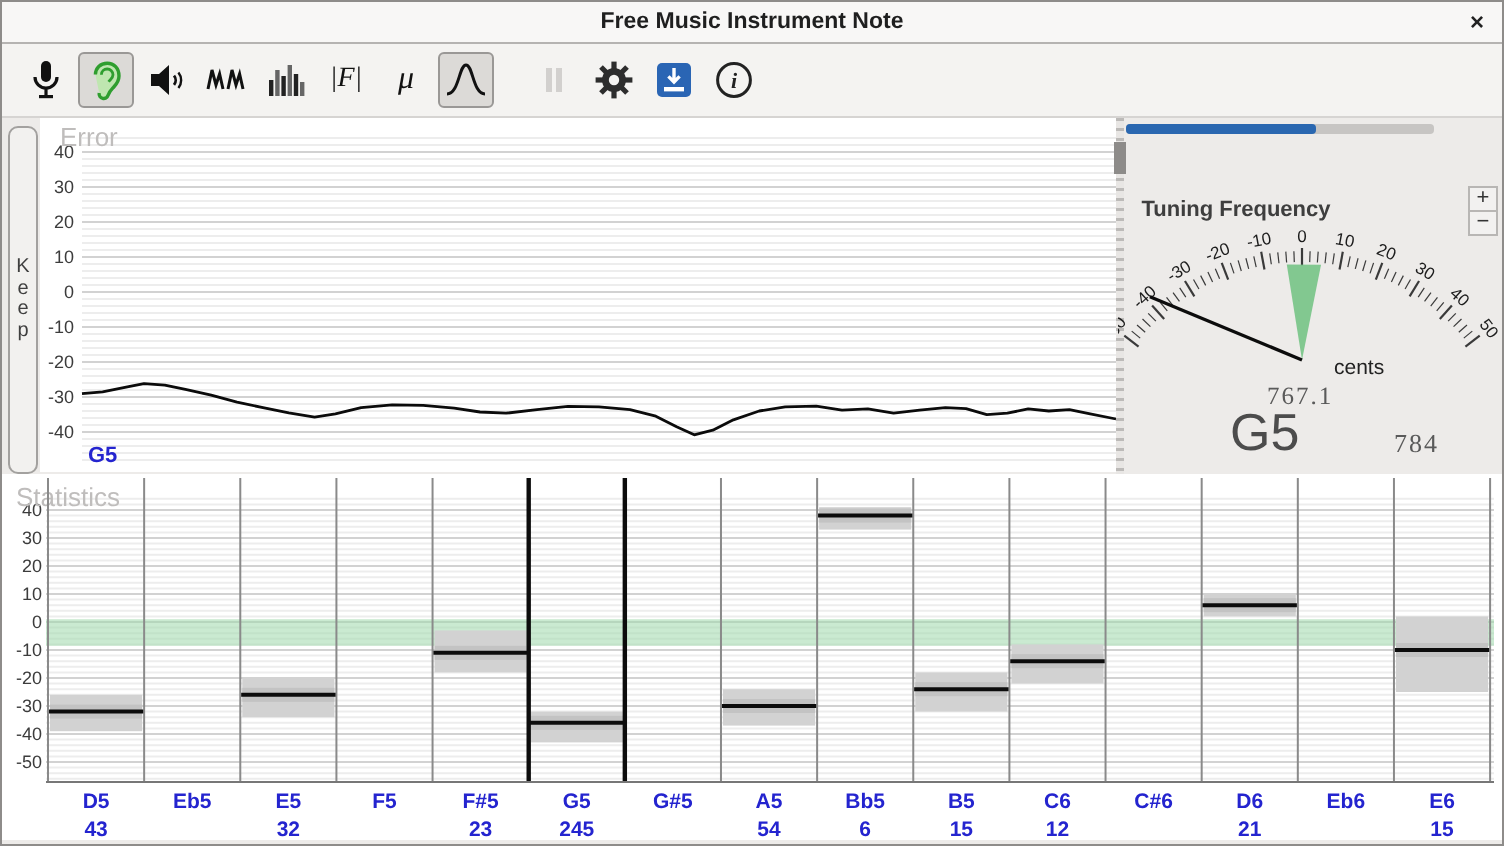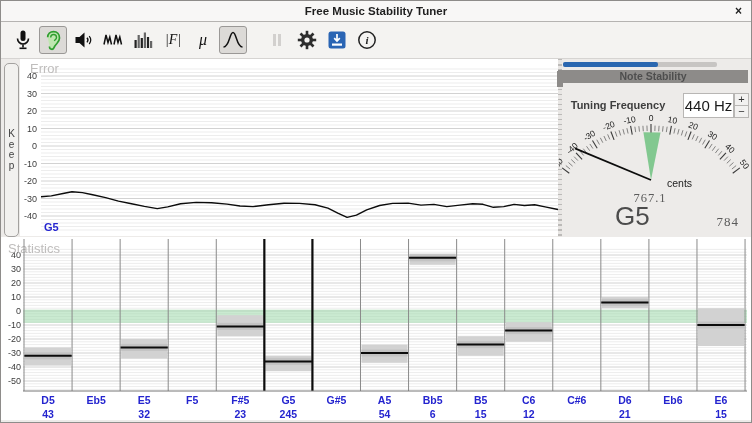--- a/index.html
+++ b/index.html
@@ -27,29 +27,29 @@
   .progress .fill{height:100%;background:#2a67b0;border-radius:2px;}
   .pheader{position:absolute;left:1px;top:11px;width:190px;height:13px;background:#8d8b89;color:#4e4e4e;font-size:10.5px;font-weight:bold;text-align:center;line-height:13px;}
   .tf-label{position:absolute;left:0;top:40px;width:122px;text-align:center;font-size:11px;font-weight:bold;color:#3e3e3e;}
   .spinbox{position:absolute;left:126px;top:34px;width:51px;height:25px;background:#fff;border:1px solid #b8b6b4;box-sizing:border-box;font-size:15px;color:#1a1a1a;text-align:center;line-height:23px;}
   .spincol{position:absolute;left:177px;top:34px;width:15px;height:25px;border:1px solid #b8b6b4;box-sizing:border-box;background:#f2f1f0;}
   .spincol div{height:50%;text-align:center;font-size:11px;line-height:11px;color:#333;}
   .spincol .up{border-bottom:1px solid #b8b6b4;box-sizing:border-box;}
   #gauge-svg{position:absolute;left:2px;top:55px;width:190px;height:122px;}
   .lcd{position:absolute;font-family:Liberation Serif, serif;color:#5a5a5a;}
   .lcd1{left:63px;top:132px;width:60px;text-align:center;font-size:12.5px;letter-spacing:1px;}
-  .lcd2{left:140px;top:155px;width:42px;text-align:right;font-size:13px;letter-spacing:1px;}
+  .lcd2{left:140px;top:155px;width:42px;text-align:left;font-size:13px;letter-spacing:1px;}
   .bignote{position:absolute;left:58px;top:142px;font-size:26px;color:#4c4c4c;}
 </style>
 </head>
 <body>
 
 <div id="window">
   <div class="titlebar">
-    <span class="title">Free Music Stability Tuner</span>
+    <span class="title">Free Music Instrument Note</span>
     <span class="close">×</span>
   </div>
 
   <div class="toolbar" id="toolbar">
       <div class="tbtn">
         <svg width="24" height="24" viewBox="0 0 24 24">
           <rect x="9.5" y="2.5" width="5" height="10.5" rx="2.5" fill="#111"></rect>
           <path d="M6.5 10.5a5.5 5.5 0 0 0 11 0" fill="none" stroke="#111" stroke-width="1.6"></path>
           <line x1="12" y1="16.5" x2="12" y2="19.5" stroke="#111" stroke-width="1.6"></line>
           <line x1="8.5" y1="20.3" x2="15.5" y2="20.3" stroke="#111" stroke-width="1.6"></line>
@@ -201,23 +201,21 @@
       </svg>
 
     <div class="splitter">
       <div class="grip"></div>
     </div>
 
     <div class="panel">
       <div class="progress">
         <div class="fill" id="prog-fill" style="width: 62%;"></div>
       </div>
-      <div class="pheader">Note Stability</div>
       <div class="tf-label">Tuning Frequency</div>
-      <div class="spinbox">440 Hz</div>
       <div class="spincol">
         <div class="up">+</div>
         <div class="dn">−</div>
       </div>
       <svg id="gauge-svg" viewBox="0 0 190 122">
           <line x1="10.284605950002785" y1="59.29757281210177" x2="3.144425887381658" y2="53.81871995102328" stroke="#3a3a3a" stroke-width="1.1"></line>
           <line x1="11.096109508542128" y1="55.070481076387594" x2="6.858286673275288" y2="51.5646491327698" stroke="#3a3a3a" stroke-width="0.6"></line>
           <line x1="13.602990860033913" y1="52.150812761292116" x2="9.496480857464249" y2="48.49204581069314" stroke="#3a3a3a" stroke-width="0.6"></line>
           <line x1="16.215176049671967" y1="49.32496674360729" x2="12.24549479513098" y2="45.51817928732005" stroke="#3a3a3a" stroke-width="0.6"></line>
           <line x1="18.929156357807003" y1="46.59673873486517" x2="15.101635976549275" y2="42.64704409716764" stroke="#3a3a3a" stroke-width="0.6"></line>

